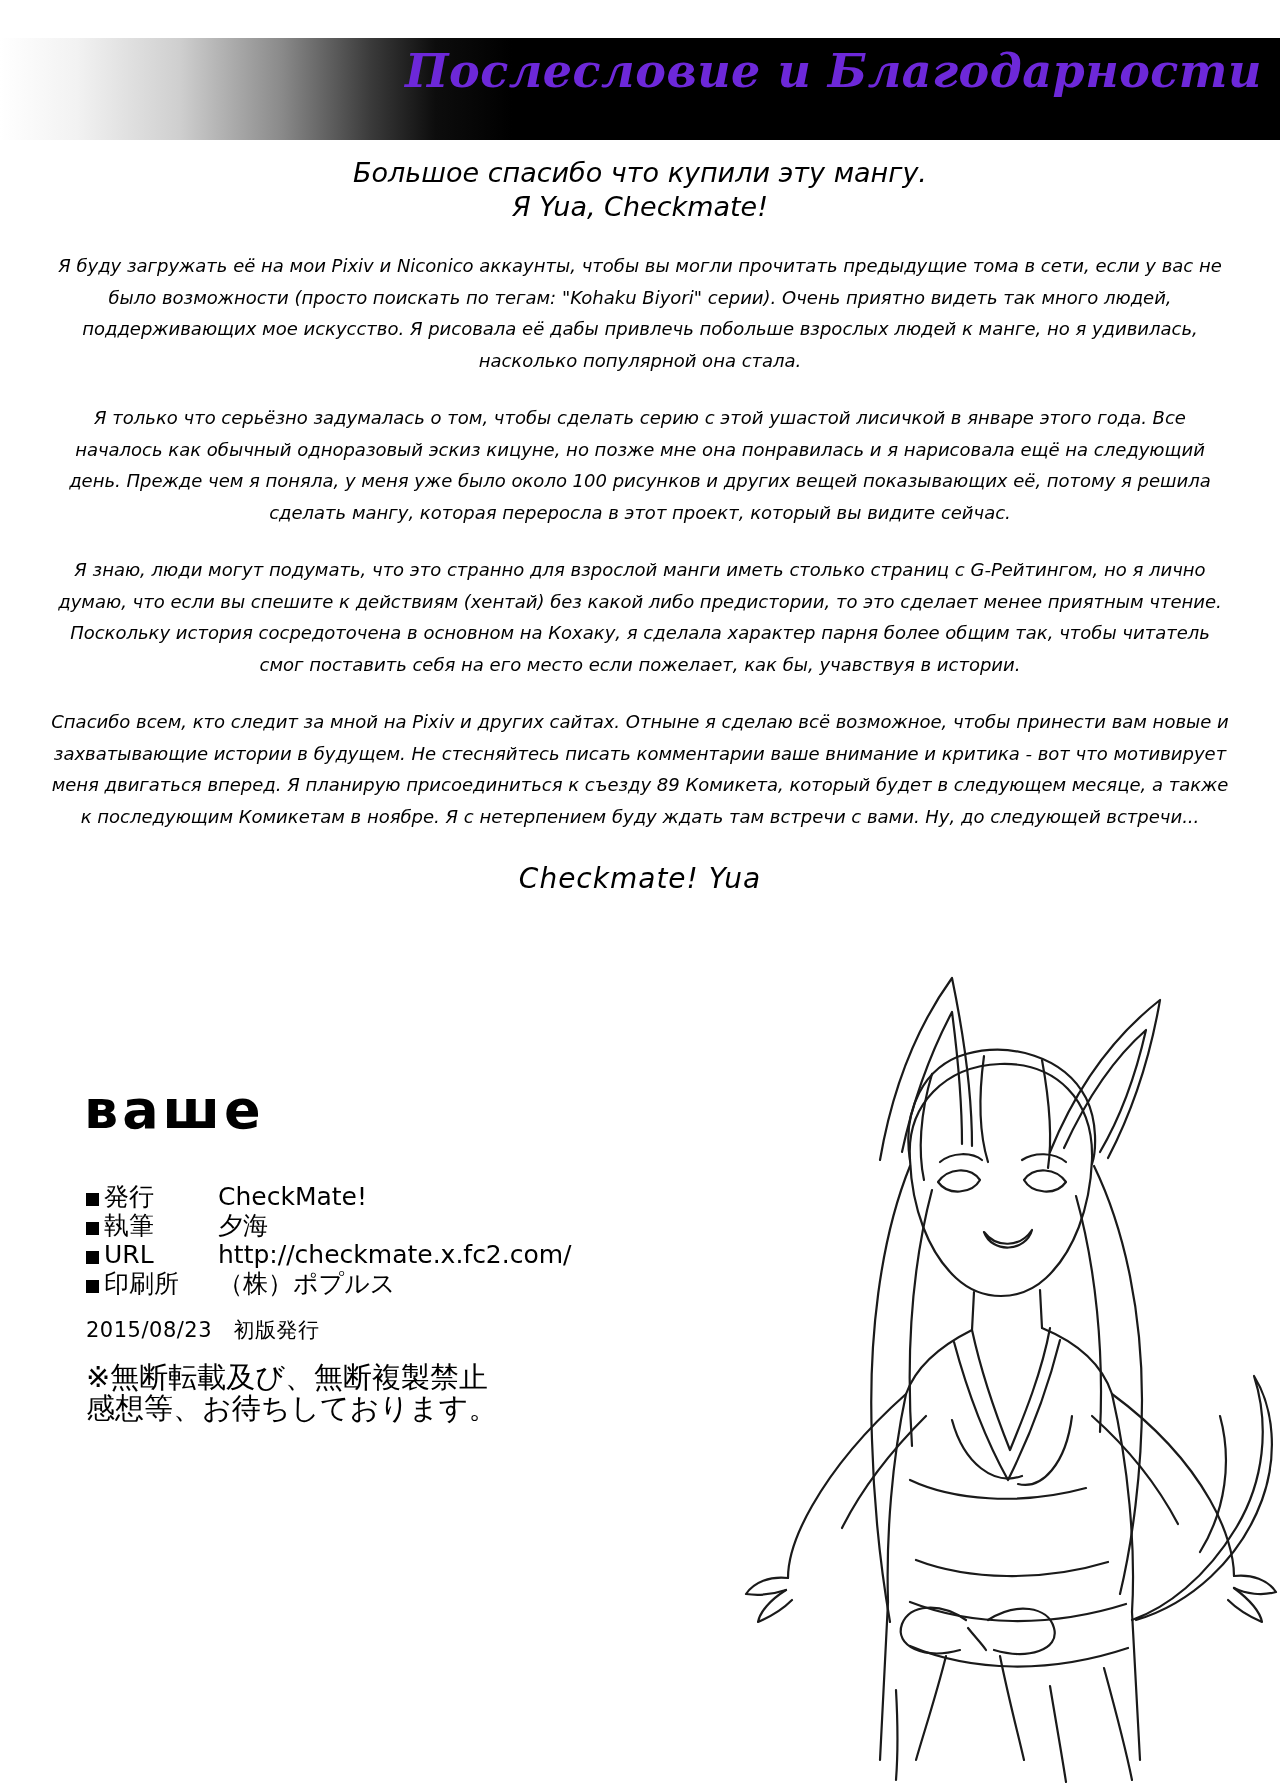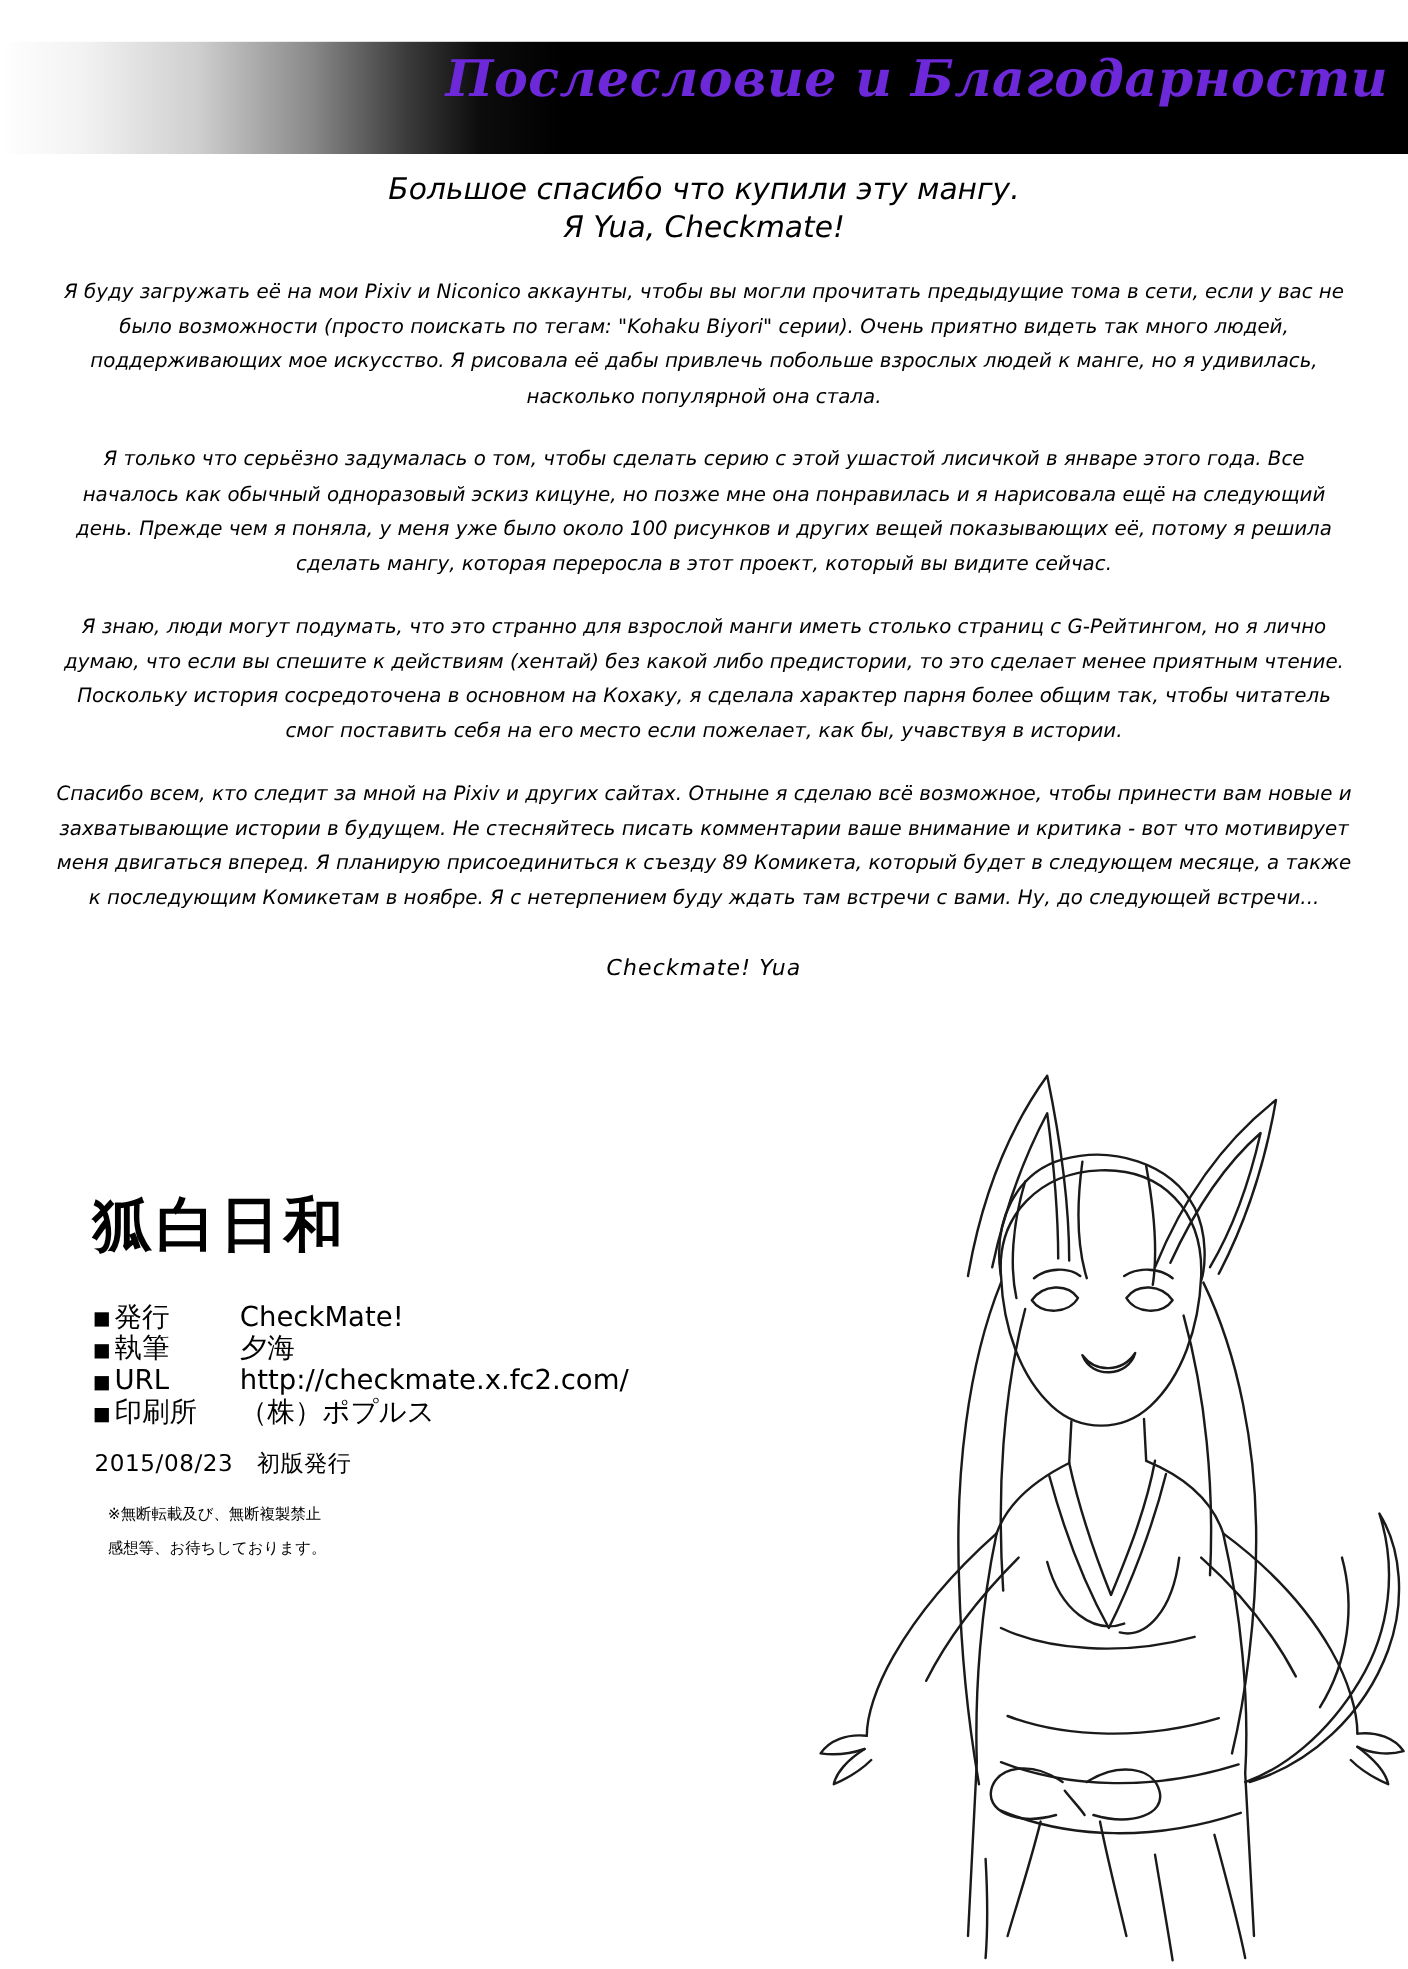--- a/index.html
+++ b/index.html
@@ -63,21 +63,21 @@
     text-align: center;
     font-size: 18px;
     line-height: 31.5px;
     margin: 0 0 26px 0;
     padding: 0 4px;
   }
   .para.first { margin-top: 26px; }
 
   .signature {
     text-align: center;
-    font-size: 20px;
+    font-size: 28px;
     line-height: 34px;
     margin-top: 30px;
     letter-spacing: 1px;
   }
 
   
   .logo-jp {
     position: absolute;
     left: 84px;
     top: 1078px;
@@ -119,23 +119,23 @@
 
   .pubdate {
     position: absolute;
     left: 86px;
     top: 1316px;
     font-size: 21px;
     letter-spacing: 0.5px;
   }
   .notice {
     position: absolute;
-    left: 98px;
+    left: 86px;
     top: 1362px;
-    font-size: 14px;
+    font-size: 29px;
     line-height: 31px;
   }
 
   
   .art {
     position: absolute;
     right: 0;
     bottom: 0;
     width: 700px;
     height: 930px;
@@ -225,21 +225,21 @@
     <path d="M532 534 C 570 562, 606 598, 630 640 C 646 668, 654 696, 654 716"></path>
     <path d="M512 556 C 548 588, 578 626, 598 664"></path>
     <path d="M654 716 C 672 714, 688 720, 696 732 C 682 736, 666 734, 654 728"></path>
     <path d="M654 728 C 670 740, 680 752, 682 762 C 668 756, 656 748, 648 740"></path>
 
     <path d="M556 760 C 610 744, 660 700, 682 640 C 698 596, 694 548, 674 516 C 690 566, 684 622, 656 668 C 626 718, 586 748, 552 760"></path>
     <path d="M640 556 C 652 600, 646 650, 620 692"></path>
   </svg>
 </div>
 
-<div class="logo-jp">狐白日和</div>
+<div class="logo-jp">ваше</div>
 
 <div class="colophon">
   <div class="colo-row">
     <span class="colo-key"><span class="sq"></span><span>発行</span></span>
     <span class="colo-val">CheckMate!</span>
   </div>
   <div class="colo-row">
     <span class="colo-key"><span class="sq"></span><span>執筆</span></span>
     <span class="colo-val">夕海</span>
   </div>

